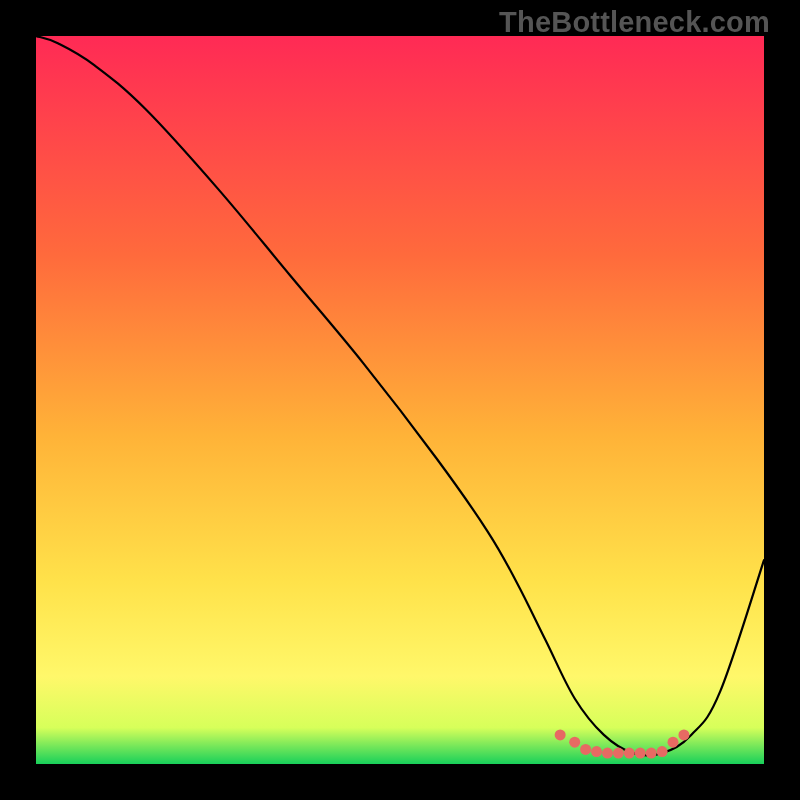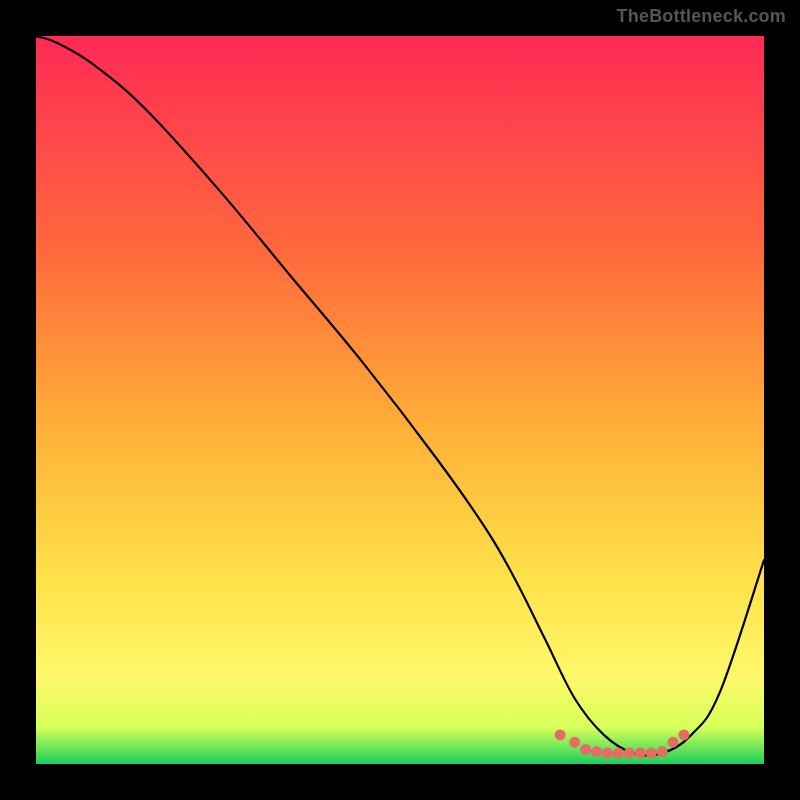--- a/index.html
+++ b/index.html
@@ -26,23 +26,23 @@
     overflow: hidden;
   }
   .plot-area svg {
     display: block;
     width: 728px;
     height: 728px;
   }
   .watermark {
     position: absolute;
     top: 6px;
-    right: 14px;
+    right: 30px;
     color: #555555;
-    font-size: 18px;
+    font-size: 29px;
     font-weight: 600;
     letter-spacing: 0.2px;
     user-select: none;
   }
 </style>
 </head>
 <body>
 
 <div class="stage">
 

